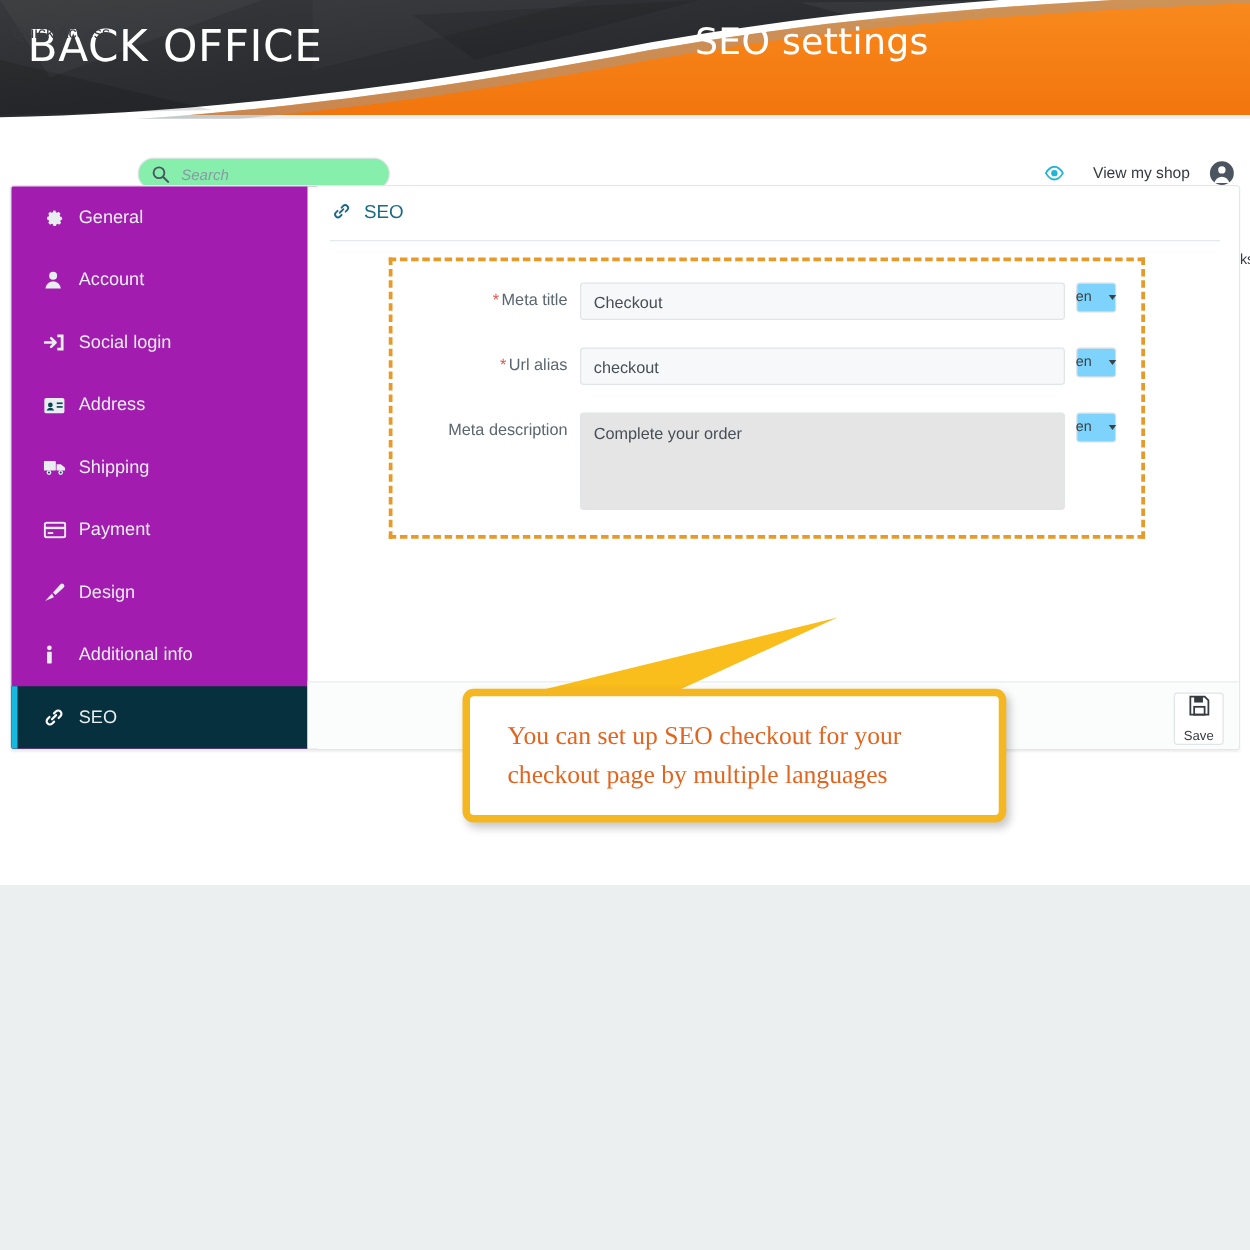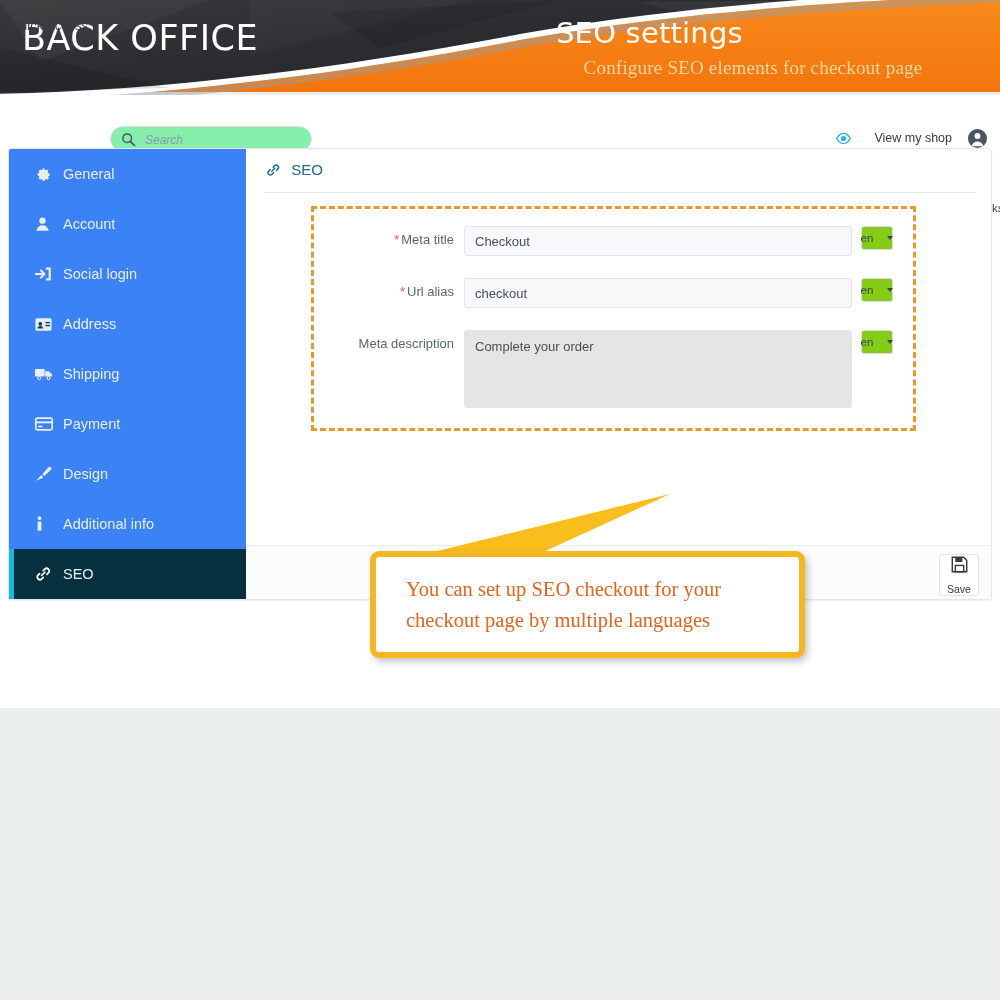--- a/index.html
+++ b/index.html
@@ -134,21 +134,21 @@
     border: 1px solid #e3e7ea;
     border-radius: 3px;
     box-shadow: 0 1px 2px rgba(0,0,0,.07);
     overflow: hidden;
   }
 
   
   #sidebar {
     position: absolute; left: 0; top: 0;
     width: 245px; height: 452px;
-    background: #3b82f6;
+    background: #a21caf;
   }
   .side-item {
     position: relative;
     height: 50px;
     display: flex; align-items: center;
     padding-left: 26px;
     color: #e8eef0;
     font-size: 14.5px;
     cursor: pointer;
   }
@@ -217,21 +217,21 @@
     padding: 7px 10px;
     font-family: "Liberation Sans", sans-serif;
     font-size: 13px; color: #474f56;
     resize: none; outline: none;
     line-height: 18px;
   }
   .lang-btn {
     margin-left: 9px;
     width: 32px; height: 24px;
     border: 1px solid #d9dee2; border-radius: 3px;
-    background: #84cc16;
+    background: #7dd3fc;
     font-size: 11.5px; color: #3c4348;
     display: inline-flex; align-items: center; justify-content: center;
     gap: 14px; cursor: pointer;
   }
   .lang-btn .lc {
     display: inline-block; width: 0; height: 0;
     border-left: 3.5px solid transparent;
     border-right: 3.5px solid transparent;
     border-top: 4.5px solid #3c4348;
   }
@@ -303,21 +303,20 @@
     <path d="M250,0 L470,0 L250,56 Z" fill="#ffffff" opacity="0.028"></path>
     <path d="M330,12 L560,0 L380,48 Z" fill="#000000" opacity="0.10"></path>
     <path d="M0,48 L170,88 L0,92 Z" fill="#000000" opacity="0.12"></path>
     <path d="M640,2 L840,0 L700,18 Z" fill="#ffffff" opacity="0.05"></path>
 
     <path d="M-10,100 C150,98 330,76 520,40 C700,8 880,0 1010,-6 L1010,2 C880,8 700,16 520,48 C330,84 150,104 -10,106 Z" fill="#9a9da0" opacity="0.45"></path>
     <rect x="0" y="95" width="1000" height="5" fill="#ffffff"></rect>
   </svg>
   <div class="banner-brand">BACK OFFICE</div>
   <div class="banner-title">SEO settings</div>
-  <div class="banner-sub">Configure SEO elements for checkout page</div>
 </div>
 
 <div id="page"></div>
 
 <div class="quick-access">
   <span>Quick Access</span><span class="caret-dn"></span>
 </div>
 
 <div id="search-box">
   <span class="mag">

